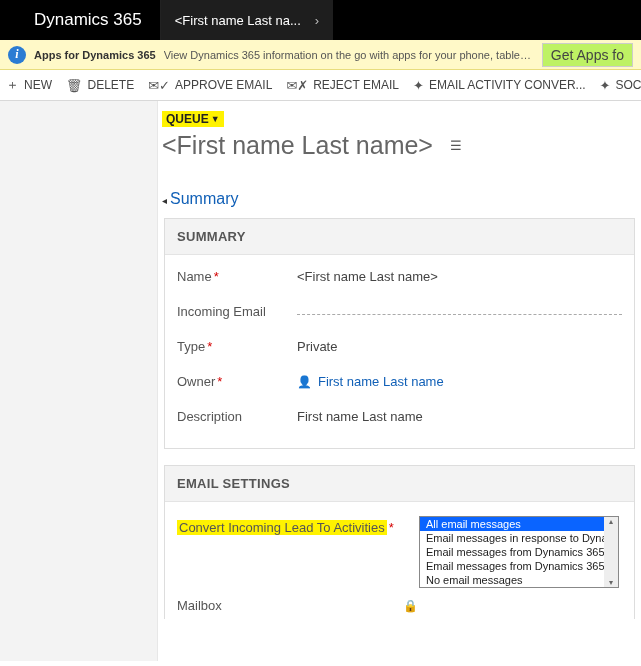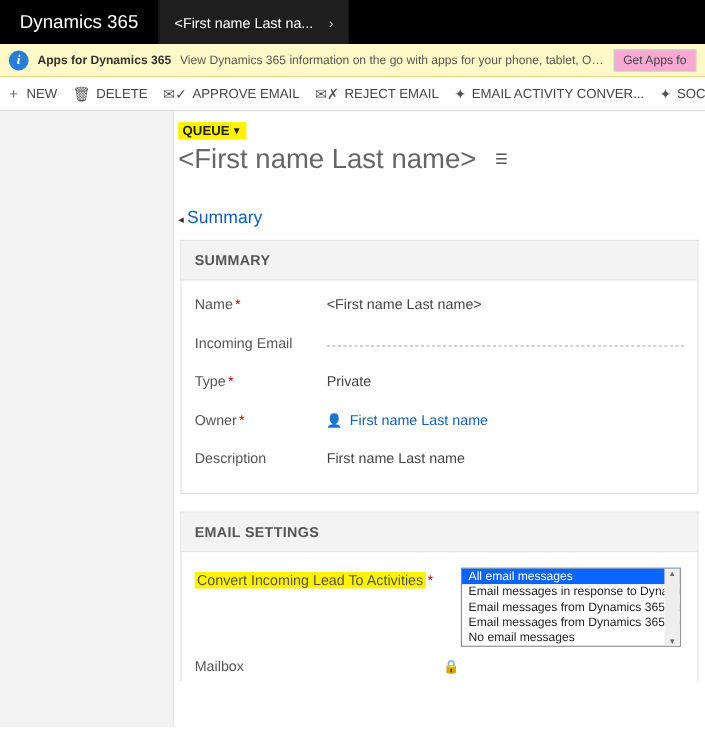--- a/index.html
+++ b/index.html
@@ -1,29 +1,29 @@
 <!DOCTYPE html>
 <html><head>
 <meta charset="utf-8">
 <style>
   * { box-sizing: border-box; margin: 0; padding: 0; }
   body { font-family: "Segoe UI", Arial, sans-serif; font-size: 13px; color: #333; background: #fff; width: 641px; overflow: hidden; }
 
   
   .topbar { background: #000; color: #fff; height: 40px; display: flex; align-items: stretch; }
-  .brand { font-size: 17px; font-weight: 400; padding: 0 18px; display: flex; align-items: center; border-right: 1px solid #222; }
+  .brand { font-size: 17px; font-weight: 400; padding: 0 18px; display: flex; align-items: center; border-right: 1px solid #222; margin-left: 16px; }
   .crumb { display: flex; align-items: center; padding: 0 14px; background: #1e1e1e; font-size: 13px; gap: 14px; }
   .crumb .chev { font-size: 13px; color: #bbb; }
 
   
   .banner { background: #fff9c8; border-bottom: 1px solid #e8dd7d; height: 30px; display: flex; align-items: center; padding: 0 8px; font-size: 11px; color: #555; gap: 8px; }
   .banner .info-icon { width: 18px; height: 18px; border-radius: 50%; background: #2b7cd3; color: #fff; display: flex; align-items: center; justify-content: center; font-weight: bold; font-size: 12px; font-style: italic; font-family: Georgia, serif;}
   .banner .b-title { font-weight: 600; color: #333; }
   .banner .b-msg { flex: 1; white-space: nowrap; overflow: hidden; text-overflow: ellipsis; }
-  .banner .b-btn { background: #f9a8d4; border: 1px solid #ccc; padding: 3px 8px; font-size: 11px; color: #444; }
+  .banner .b-btn { background: #bef264; border: 1px solid #ccc; padding: 3px 8px; font-size: 14px; color: #444; }
 
   
   .cmdbar { background: #fff; border-bottom: 1px solid #d8d8d8; padding: 6px 6px; display: flex; gap: 14px; font-size: 12px; color: #444; white-space: nowrap; overflow: hidden;}
   .cmdbar .cmd { display: flex; align-items: center; gap: 5px; cursor: pointer; }
   .cmdbar .ico { font-size: 13px; color: #555; display:inline-block; }
 
   
   .page { display: flex; }
   .leftgutter { width: 158px; background: #f3f3f3; border-right: 1px solid #e7e7e7; height: 560px; }
   .content { flex: 1; padding: 10px 0 0 0; }

